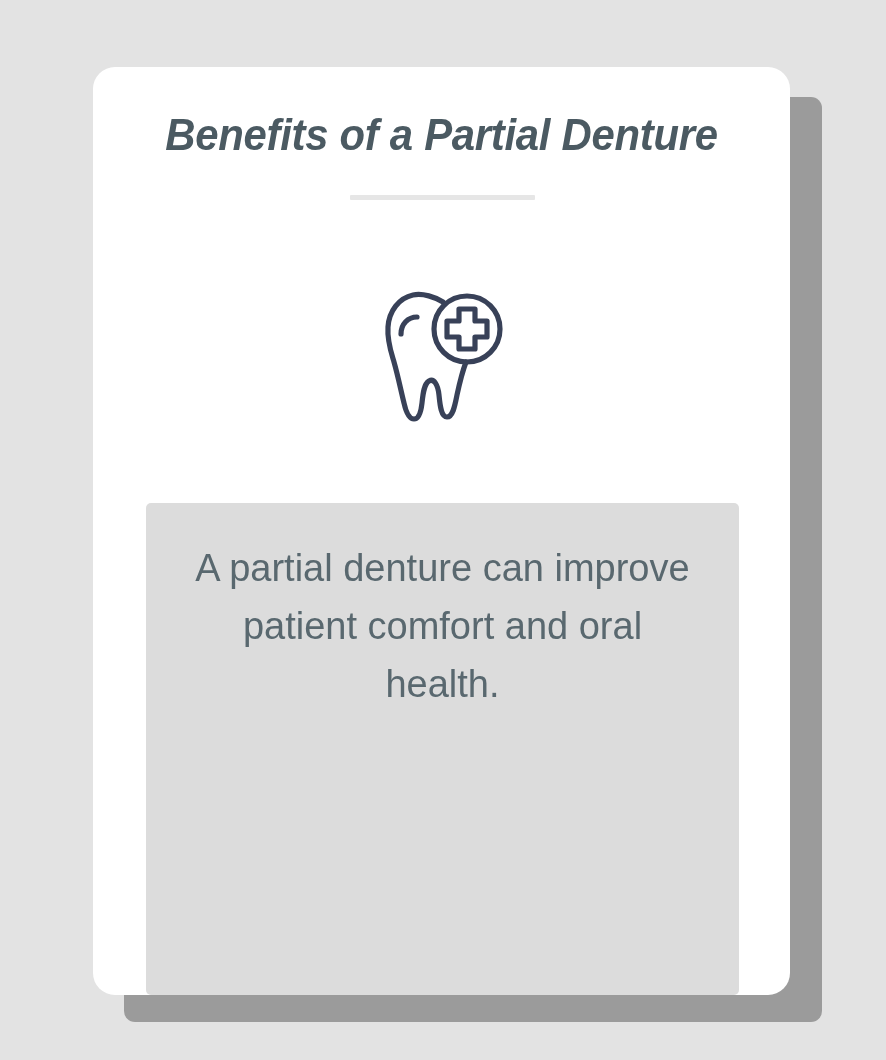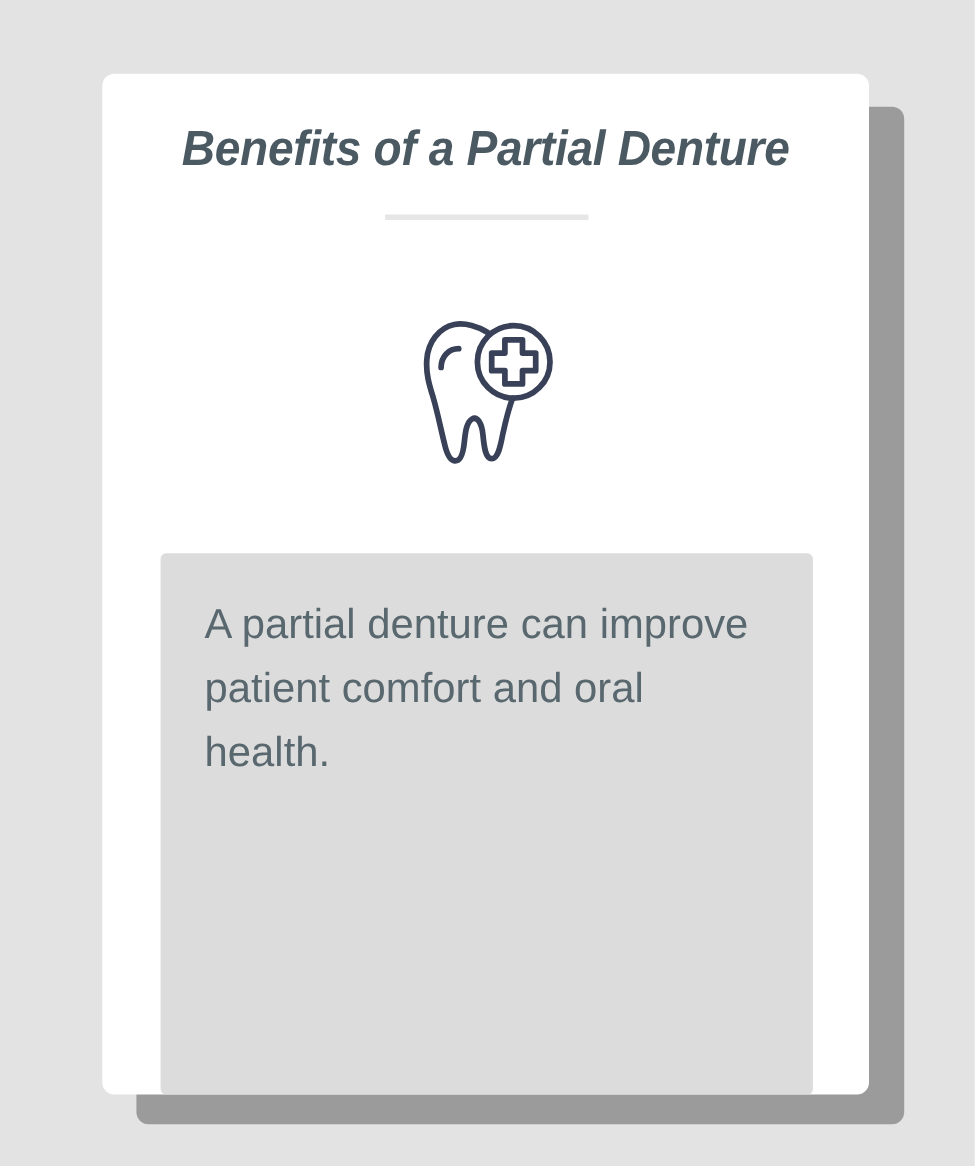--- a/index.html
+++ b/index.html
@@ -37,21 +37,21 @@
   }
 
   
   .card {
     position: absolute;
     left: 93px;
     top: 67px;
     width: 697px;
     height: 928px;
     background: #ffffff;
-    border-radius: 11px;
+    border-radius: 22px;
     overflow: hidden;
   }
 
   
   .card-title {
     position: absolute;
     left: 0;
     top: 40px;
     width: 697px;
     text-align: center;
@@ -104,21 +104,21 @@
     height: 492px;
     background: #dcdcdc;
     border-radius: 5px;
   }
 
   .body-text {
     position: absolute;
     left: 40px;
     top: 36px;
     width: 513px;
-    text-align: left;
+    text-align: center;
     font-family: "Liberation Sans", sans-serif;
     font-size: 38px;
     font-weight: 400;
     line-height: 58px;
     color: #59686f;
   }
 </style>
 </head>
 <body>
 

